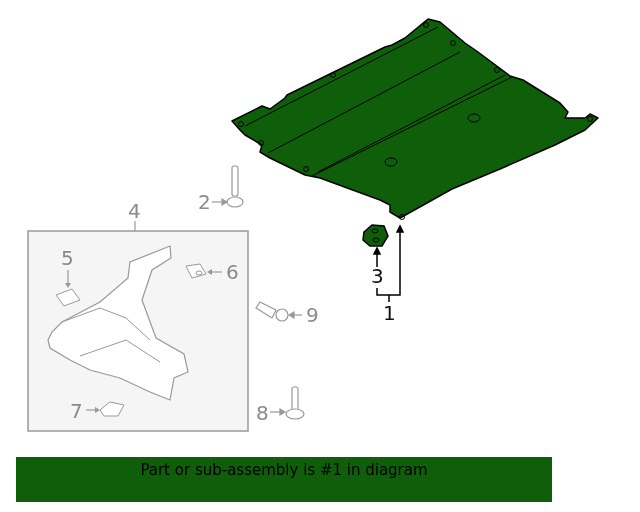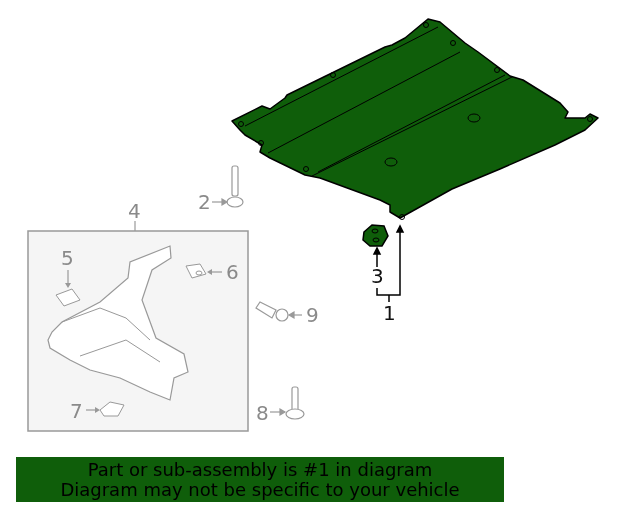--- a/index.html
+++ b/index.html
@@ -1,23 +1,23 @@
 <!DOCTYPE html>
 <html><head>
 <meta charset="utf-8">
 <style>
   html, body { margin:0; padding:0; background:#ffffff; }
   body { width:640px; height:512px; position:relative; overflow:hidden;
          font-family:"DejaVu Sans", sans-serif; }
   #diagram { position:absolute; left:0; top:0; width:640px; height:512px; }
   .callout { position:absolute; font-size:20px; line-height:20px; color:#8a8a8a; }
   .callout.dark { color:#111; }
-  #banner { position:absolute; left:16px; top:457px; width:488px; height:45px;
+  #banner { position:absolute; left:16px; top:457px; width:536px; height:45px;
             background:#0f5e0a; color:#000; text-align:center;
-            font-size:18px; line-height:20px; padding-top:3px; box-sizing:border-box; }
+            font-size:15px; line-height:20px; padding-top:3px; box-sizing:border-box; }
   #banner div { white-space:nowrap; }
 </style>
 </head>
 <body>
 
 <svg id="diagram" viewBox="0 0 640 512" xmlns="http://www.w3.org/2000/svg">
 
   <g>
     <path d="M232,121 L262,106 L270,109 L285,98 L287,95 L385,47 L392,45 L405,38 L428,19 L440,22 L465,43 L478,52 L510,76 L523,80 L560,103 L568,112 L565,118 L585,118 L590,114 L598,118 L585,130 L555,145 L500,169 L452,189 L400,218 L390,212 L390,205 L380,200 L320,178 L305,175 L270,158 L260,152 L262,145 L245,135 L240,130 Z" fill="#0f5e0a" stroke="#000" stroke-width="1.5" stroke-linejoin="round"></path>
     <line x1="245" y1="126" x2="438" y2="27" stroke="#000" stroke-width="1"></line>
@@ -99,14 +99,13 @@
 <div class="callout dark" style="left:371px;top:266px;">3</div>
 <div class="callout" style="left:128px;top:201px;">4</div>
 <div class="callout" style="left:61px;top:248px;">5</div>
 <div class="callout" style="left:226px;top:262px;">6</div>
 <div class="callout" style="left:70px;top:401px;">7</div>
 <div class="callout" style="left:256px;top:403px;">8</div>
 <div class="callout" style="left:306px;top:305px;">9</div>
 
 <div id="banner">
   <div>Part or sub-assembly is #1 in diagram</div>
-  <div>Diagram may not be specific to your vehicle</div>
 </div>
 
 </body></html>

